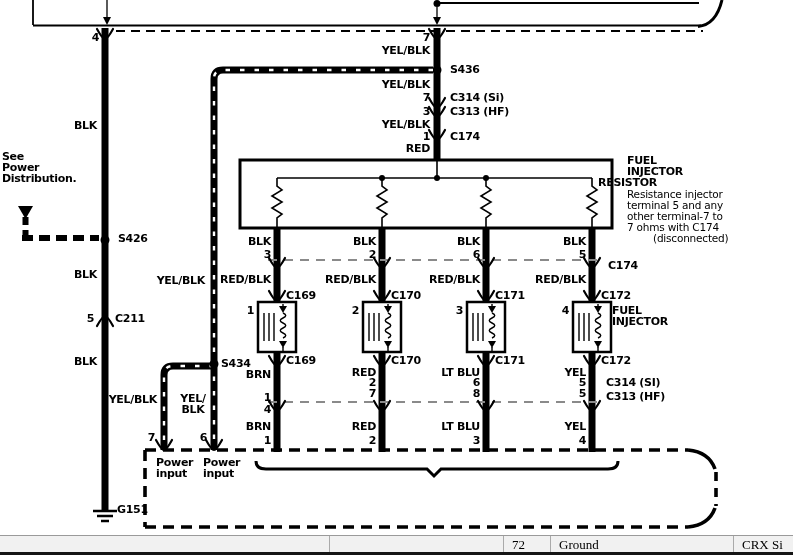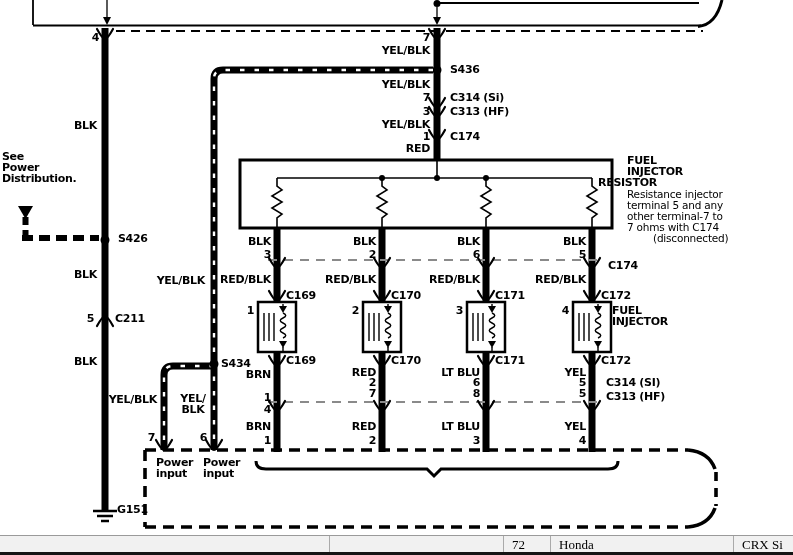--- a/index.html
+++ b/index.html
@@ -232,17 +232,17 @@
 <div class="lb body" style="left:627px;top:189px">Resistance injector</div>
 <div class="lb body" style="left:627px;top:200px">terminal 5 and any</div>
 <div class="lb body" style="left:627px;top:211px">other terminal-7 to</div>
 <div class="lb body" style="left:627px;top:222px">7 ohms with C174</div>
 <div class="lb body" style="left:653px;top:233px">(disconnected)</div>
 
 <div class="statusbar">
   <div class="cell" style="width:329px"></div>
   <div class="cell" style="width:174px"></div>
   <div class="cell" style="width:47px">72</div>
-  <div class="cell" style="width:183px">Honda</div>
+  <div class="cell" style="width:183px">Ground</div>
   <div class="cell" style="width:56px">CRX Si</div>
 </div>
 
 </div>
 
 </body></html>

